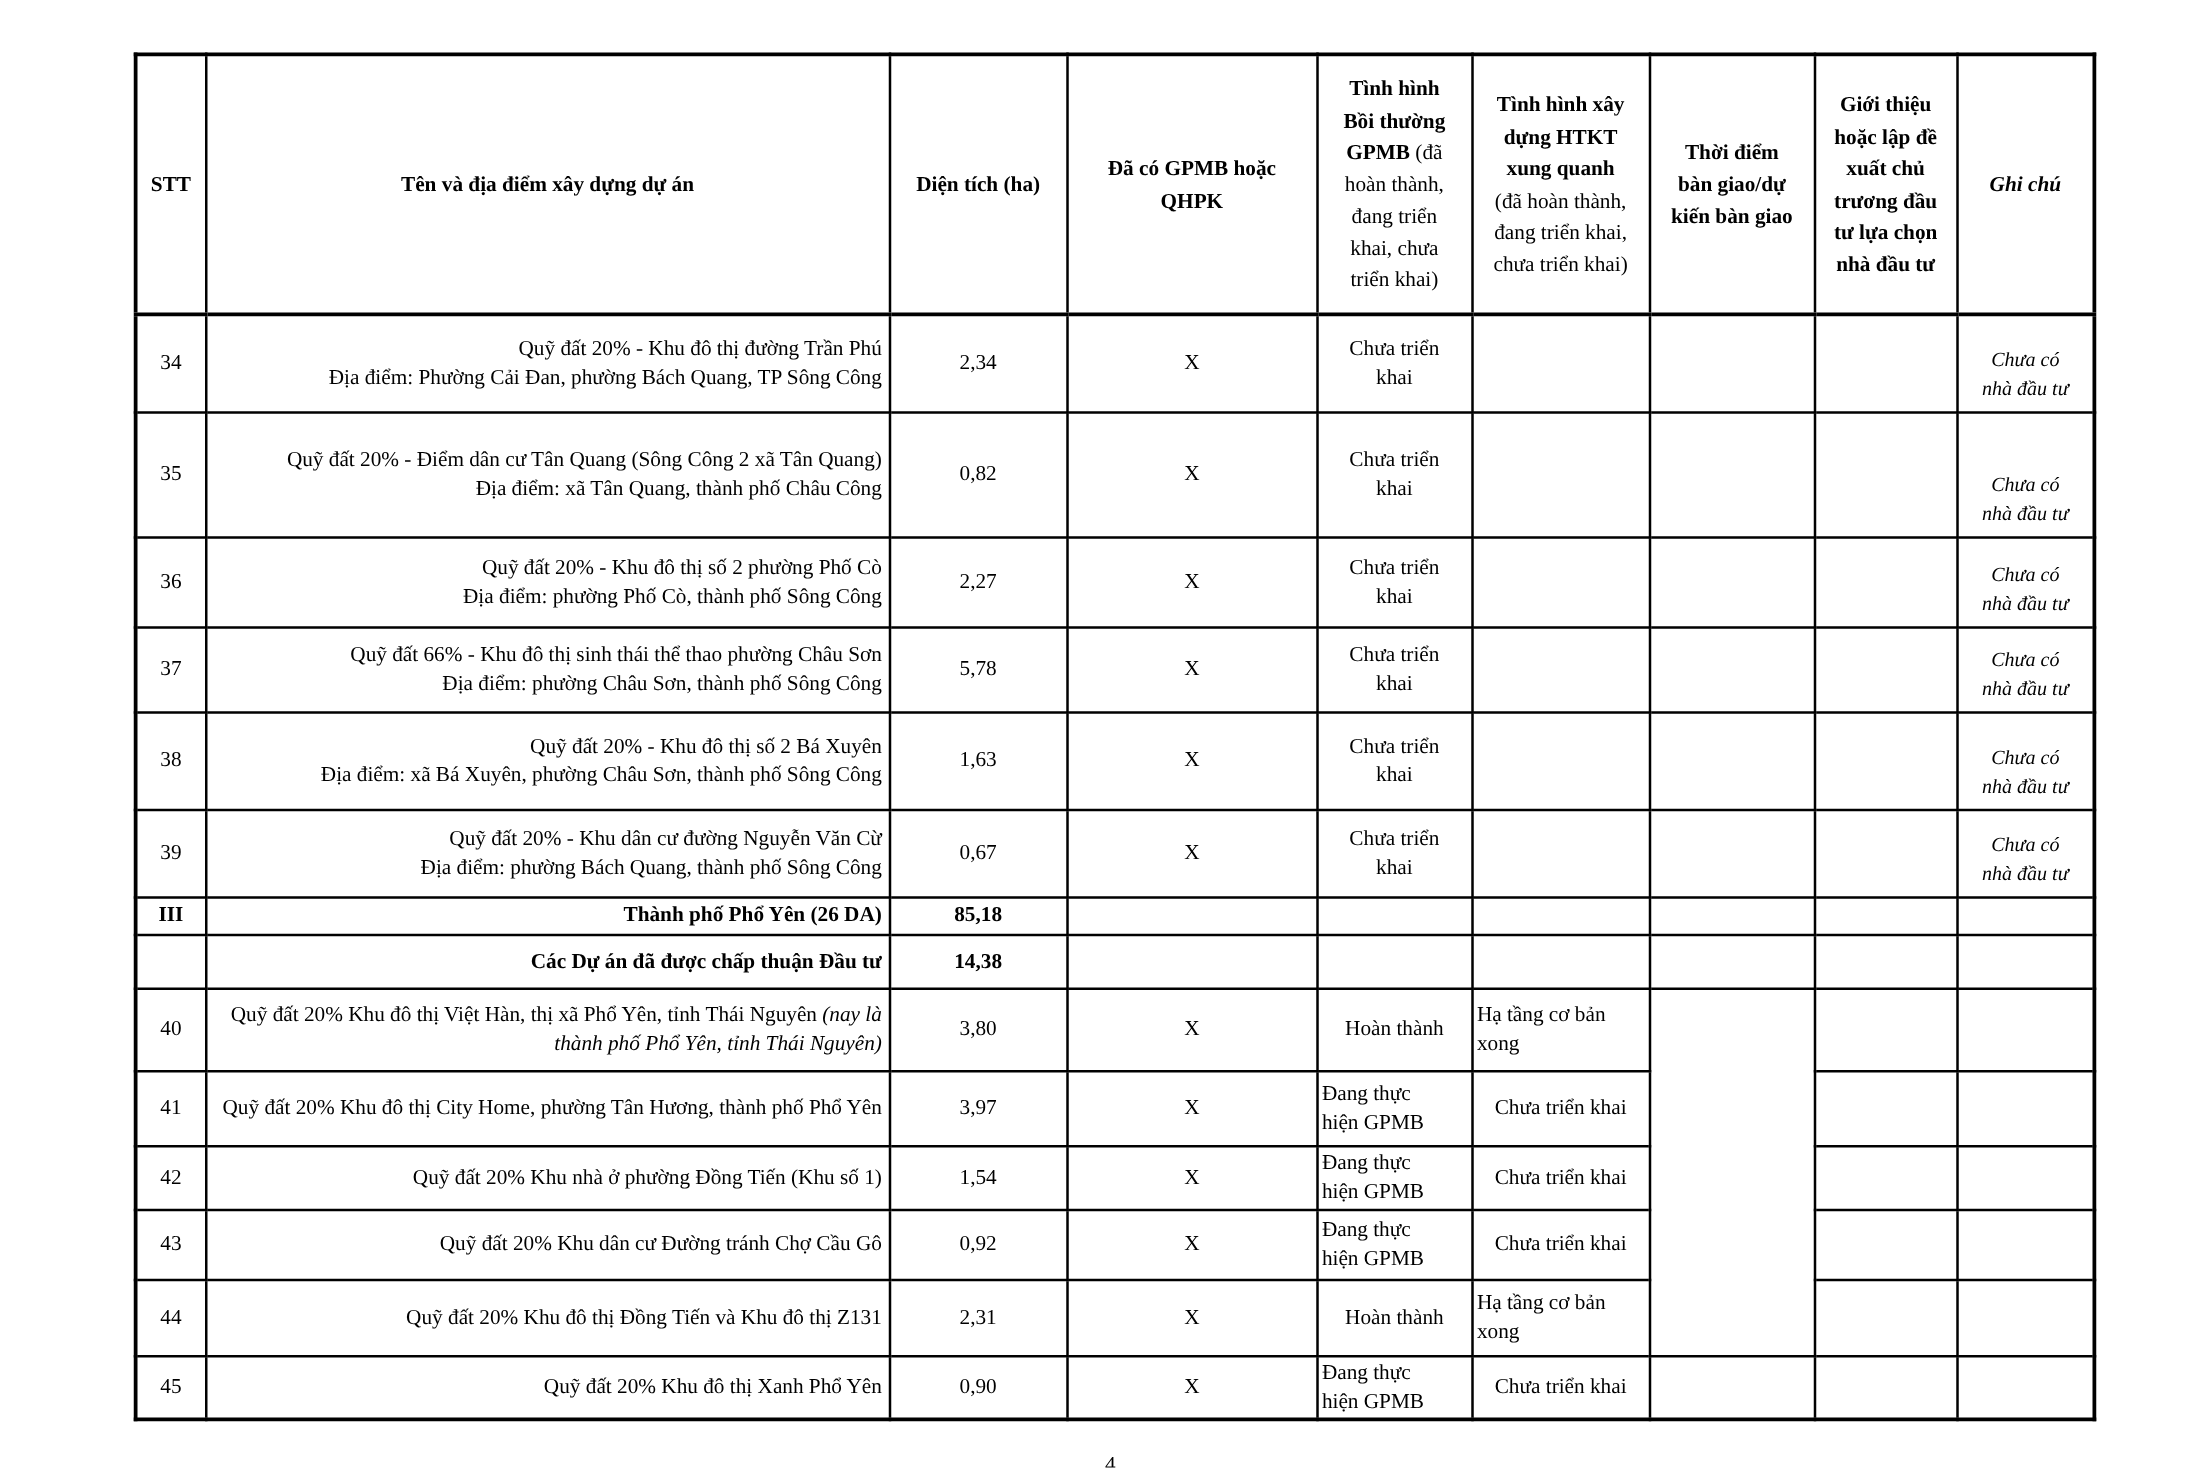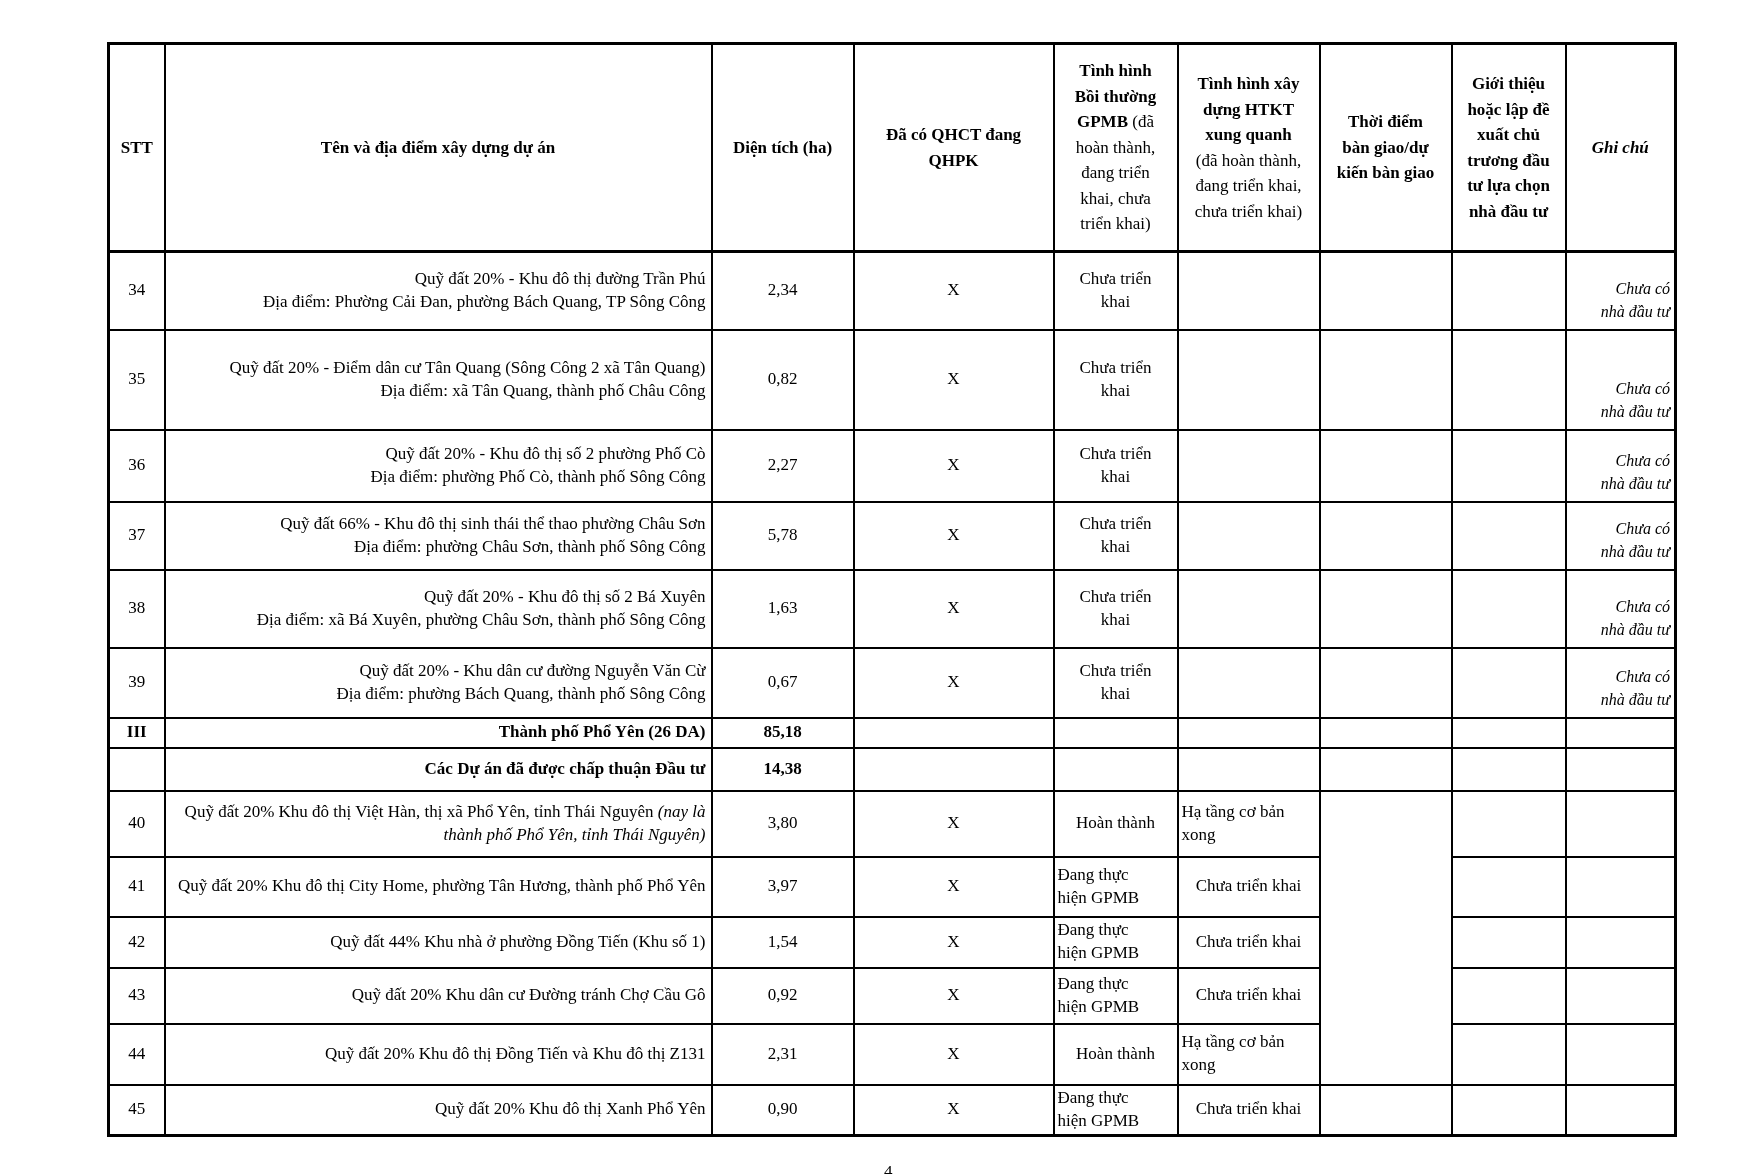--- a/index.html
+++ b/index.html
@@ -32,21 +32,21 @@
   thead .th-note{font-style:italic;}
   thead .hdr-rest{font-weight:normal;}
   .c-stt{text-align:center;}
   .c-name{text-align:right;padding:2px 5px;}
   .c-area{text-align:center;}
   .c-x{text-align:center;}
   .c-status{text-align:center;}
   .c-status.left{text-align:left;}
   .c-note{
     font-style:italic;font-size:16px;line-height:1.45;
-    vertical-align:bottom;text-align:right;
+    vertical-align:bottom;text-align:center;
     padding:2px 4px 5px 4px;
   }
   .bold{font-weight:bold;}
   .it{font-style:italic;}
   .page-number{
     position:absolute;left:884px;top:1162px;
     font-size:17px;color:#000;
   }
 </style>
 </head>
@@ -65,21 +65,21 @@
       <col style="width:132px">
         <col style="width:114px">
         <col style="width:110px">
     </colgroup>
 
     <thead>
       <tr style="height:208px">
         <th>STT</th>
         <th>Tên và địa điểm xây dựng dự án</th>
         <th>Diện tích (ha)</th>
-        <th>Đã có QHCT đang
+        <th>Đã có GPMB hoặc
 QHPK</th>
         <th><span>Tình hình
 Bồi thường
 GPMB</span><span class="hdr-rest"> (đã
 hoàn thành,
 đang triển
 khai, chưa
 triển khai)</span></th>
         <th><span>Tình hình xây
 dựng HTKT
@@ -229,21 +229,21 @@
         <td class="c-x">X</td>
         <td class="c-status left">Đang thực
 hiện GPMB</td>
         <td class="c-status">Chưa triển khai</td>
         <td></td>
         <td class="c-note"></td>
       </tr>
 
       <tr style="height:51px">
         <td class="c-stt">42</td>
-        <td class="c-name">Quỹ đất 44% Khu nhà ở phường Đồng Tiến (Khu số 1)</td>
+        <td class="c-name">Quỹ đất 20% Khu nhà ở phường Đồng Tiến (Khu số 1)</td>
         <td class="c-area">1,54</td>
         <td class="c-x">X</td>
         <td class="c-status left">Đang thực
 hiện GPMB</td>
         <td class="c-status">Chưa triển khai</td>
         <td></td>
         <td class="c-note"></td>
       </tr>
 
       <tr style="height:56px">

